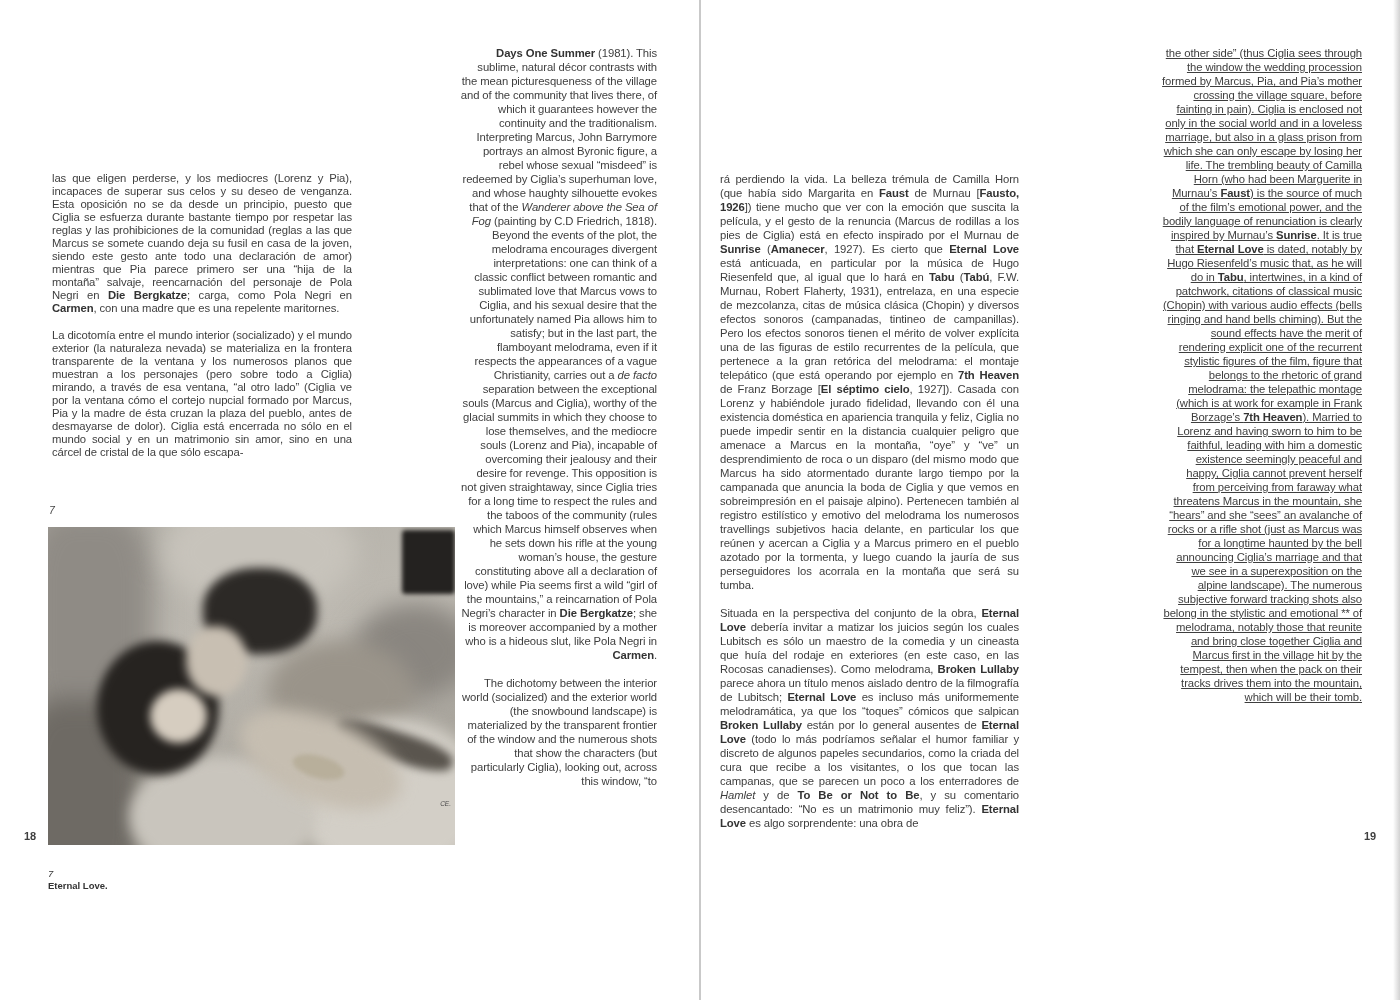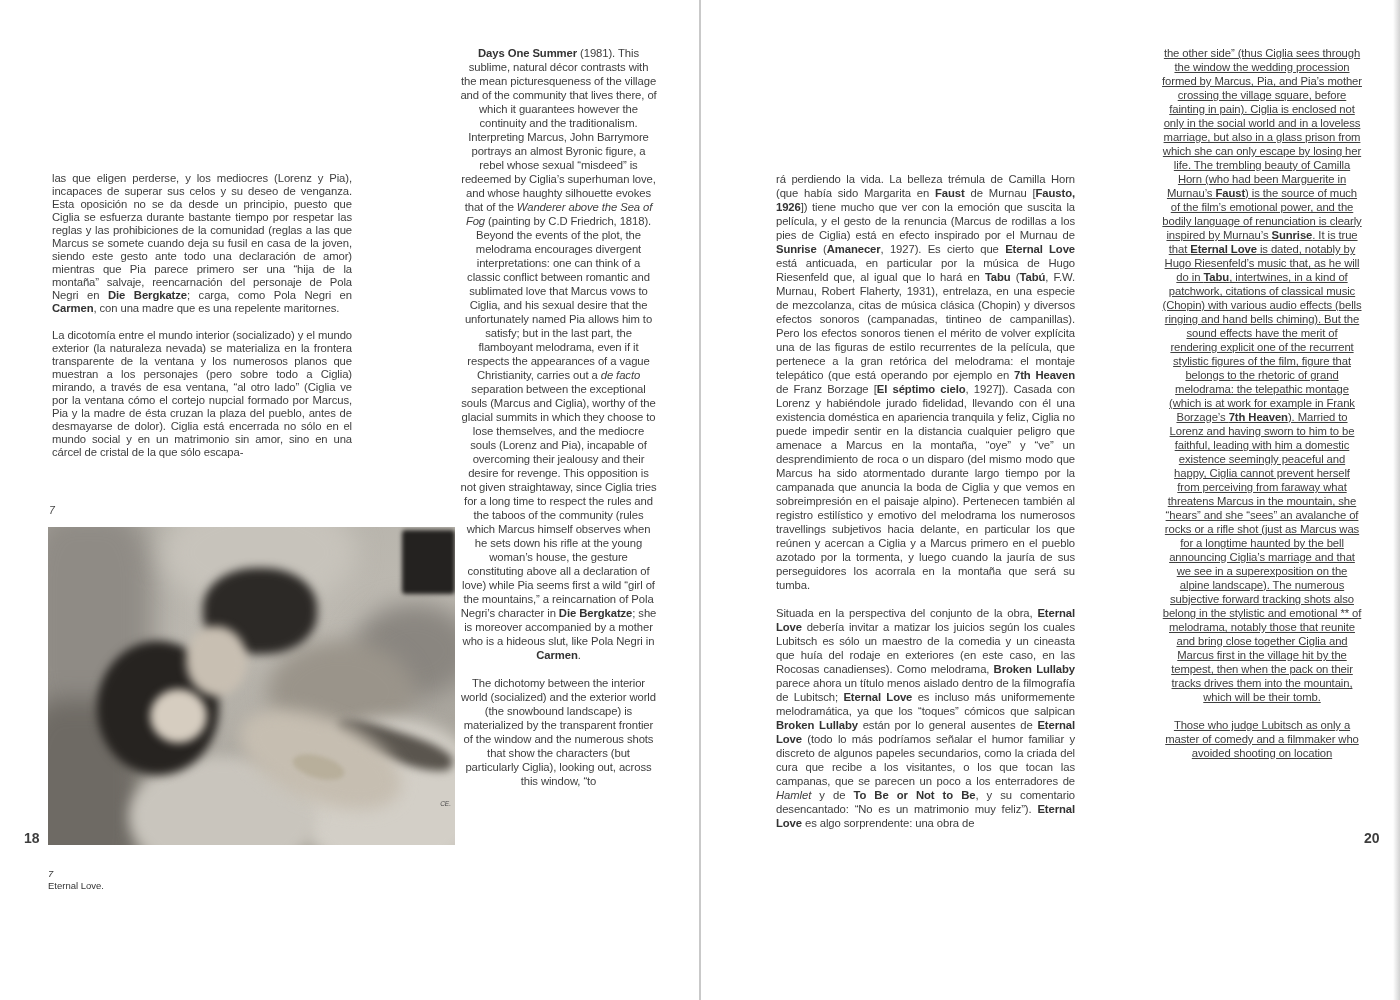--- a/index.html
+++ b/index.html
@@ -8,24 +8,24 @@
   .spread { position:relative; width:1400px; height:1000px; background:#ffffff; }
 
   .gutter-line { position:absolute; left:699px; top:0; width:2px; height:1000px;
                  background:#c9c9c9; }
   .edge-right { position:absolute; right:0; top:0; width:7px; height:1000px;
                 background:linear-gradient(90deg,#ffffff 0%,#d2d2d2 100%); }
 
   .col { position:absolute; color:#3e3e3e; font-size:11.3px; letter-spacing:-0.1px; }
   .col p.para { margin:0 0 14px 0; }
   .col-es { text-align:justify; line-height:14px; }
-  .col-en { text-align:center;  line-height:14px; }
+  .col-en { text-align:right;  line-height:14px; }
   #col1 { left:52px;  top:172px; width:300px; line-height:13px; }
   #col2 { left:460px; top:46px;  width:197px; }
-  #col3 { left:776px; top:172px; width:299px; }
+  #col3 { left:720px; top:172px; width:299px; }
   #col4 { left:1162px; top:46px; width:200px;text-decoration:underline; }
   .bold   { font-weight:bold; color:#333333; }
   .italic { font-style:italic; }
 
   .fig-marker { position:absolute; left:49px; top:504px; font-size:10.5px;
                 font-style:italic; color:#444444; }
 
   .photo { position:absolute; left:48px; top:527px; width:407px; height:318px;
            overflow:hidden;
            background:linear-gradient(165deg,#b5b2aa 0%,#bdb9b1 40%,#aaa69e 70%,#999589 100%); }
@@ -44,23 +44,23 @@
   .ph-woman-hair { left:12%; top:36%;  width:30%; height:42%; background:#262320; filter:blur(5px); }
   .ph-woman-face { left:25%; top:51%;  width:14%; height:17%; background:#d6cdc0; filter:blur(4px); }
   .ph-man-hair   { left:38%; top:13%;  width:28%; height:27%; background:#2c2926; filter:blur(5px); border-radius:46%; }
   .ph-man-face   { left:34%; top:31%;  width:15%; height:22%; background:#c8bfb2; filter:blur(5px); }
   .ph-watermark  { position:absolute; right:4px; bottom:38px; font-size:6.5px;
                    font-style:italic; color:#4a4a4a; border-radius:0; }
 
   .caption { position:absolute; left:48px; top:868px; font-size:9.5px;
              line-height:11.5px; color:#333333; }
   .caption .cap-num   { display:block; font-style:italic; }
-  .caption .cap-title { font-weight:normal; }
+  .caption .cap-title { font-weight:bold; }
 
-  .pagenum { position:absolute; font-size:14px; font-weight:bold; color:#3e3e3e; }
+  .pagenum { position:absolute; font-size:11px; font-weight:bold; color:#3e3e3e; }
   #pn-left  { left:24px;   top:830px; }
   #pn-right { left:1364px; top:830px; }
 </style>
 </head>
 <body>
 
 <div class="spread">
 
   <div class="gutter-line"></div>
   <div class="edge-right"></div>
@@ -101,19 +101,18 @@
       <p class="para"><span>The dichotomy between the interior world (socialized) and the exterior world (the snowbound landscape) is materialized by the transparent frontier of the window and the numerous shots that show the characters (but particularly Ciglia), looking out, across this window, “to</span></p>
     </div>
 
   <div id="col3" class="col col-es">
       <p class="para"><span>rá perdiendo la vida. La belleza trémula de Camilla Horn (que había sido Margarita en </span><span class="bold">Faust</span><span> de Murnau [</span><span class="bold">Fausto, 1926</span><span>]) tiene mucho que ver con la emoción que suscita la película, y el gesto de la renuncia (Marcus de rodillas a los pies de Ciglia) está en efecto inspirado por el Murnau de </span><span class="bold">Sunrise</span><span> (</span><span class="bold">Amanecer</span><span>, 1927). Es cierto que </span><span class="bold">Eternal Love</span><span> está anticuada, en particular por la música de Hugo Riesenfeld que, al igual que lo hará en </span><span class="bold">Tabu</span><span> (</span><span class="bold">Tabú</span><span>, F.W. Murnau, Robert Flaherty, 1931), entrelaza, en una especie de mezcolanza, citas de música clásica (Chopin) y diversos efectos sonoros (campanadas, tintineo de campanillas). Pero los efectos sonoros tienen el mérito de volver explícita una de las figuras de estilo recurrentes de la película, que pertenece a la gran retórica del melodrama: el montaje telepático (que está operando por ejemplo en </span><span class="bold">7th Heaven</span><span> de Franz Borzage [</span><span class="bold">El séptimo cielo</span><span>, 1927]). Casada con Lorenz y habiéndole jurado fidelidad, llevando con él una existencia doméstica en apariencia tranquila y feliz, Ciglia no puede impedir sentir en la distancia cualquier peligro que amenace a Marcus en la montaña, “oye” y “ve” un desprendimiento de roca o un disparo (del mismo modo que Marcus ha sido atormentado durante largo tiempo por la campanada que anuncia la boda de Ciglia y que vemos en sobreimpresión en el paisaje alpino). Pertenecen también al registro estilístico y emotivo del melodrama los numerosos travellings subjetivos hacia delante, en particular los que reúnen y acercan a Ciglia y a Marcus primero en el pueblo azotado por la tormenta, y luego cuando la jauría de sus perseguidores los acorrala en la montaña que será su tumba.</span></p>
       <p class="para"><span>Situada en la perspectiva del conjunto de la obra, </span><span class="bold">Eternal Love</span><span> debería invitar a matizar los juicios según los cuales Lubitsch es sólo un maestro de la comedia y un cineasta que huía del rodaje en exteriores (en este caso, en las Rocosas canadienses). Como melodrama, </span><span class="bold">Broken Lullaby</span><span> parece ahora un título menos aislado dentro de la filmografía de Lubitsch; </span><span class="bold">Eternal Love</span><span> es incluso más uniformemente melodramática, ya que los “toques” cómicos que salpican </span><span class="bold">Broken Lullaby</span><span> están por lo general ausentes de </span><span class="bold">Eternal Love</span><span> (todo lo más podríamos señalar el humor familiar y discreto de algunos papeles secundarios, como la criada del cura que recibe a los visitantes, o los que tocan las campanas, que se parecen un poco a los enterradores de </span><span class="italic">Hamlet</span><span> y de </span><span class="bold">To Be or Not to Be</span><span>, y su comentario desencantado: “No es un matrimonio muy feliz”). </span><span class="bold">Eternal Love</span><span> es algo sorprendente: una obra de</span></p>
     </div>
 
   <div id="col4" class="col col-en">
       <p class="para"><span>the other side” (thus Ciglia sees through the window the wedding procession formed by Marcus, Pia, and Pia’s mother crossing the village square, before fainting in pain). Ciglia is enclosed not only in the social world and in a loveless marriage, but also in a glass prison from which she can only escape by losing her life. The trembling beauty of Camilla Horn (who had been Marguerite in Murnau’s </span><span class="bold">Faust</span><span>) is the source of much of the film’s emotional power, and the bodily language of renunciation is clearly inspired by Murnau’s </span><span class="bold">Sunrise</span><span>. It is true that </span><span class="bold">Eternal Love</span><span> is dated, notably by Hugo Riesenfeld’s music that, as he will do in </span><span class="bold">Tabu</span><span>, intertwines, in a kind of patchwork, citations of classical music (Chopin) with various audio effects (bells ringing and hand bells chiming). But the sound effects have the merit of rendering explicit one of the recurrent stylistic figures of the film, figure that belongs to the rhetoric of grand melodrama: the telepathic montage (which is at work for example in Frank Borzage’s </span><span class="bold">7th Heaven</span><span>). Married to Lorenz and having sworn to him to be faithful, leading with him a domestic existence seemingly peaceful and happy, Ciglia cannot prevent herself from perceiving from faraway what threatens Marcus in the mountain, she “hears” and she “sees” an avalanche of rocks or a rifle shot (just as Marcus was for a longtime haunted by the bell announcing Ciglia’s marriage and that we see in a superexposition on the alpine landscape). The numerous subjective forward tracking shots also belong in the stylistic and emotional ** of melodrama, notably those that reunite and bring close together Ciglia and Marcus first in the village hit by the tempest, then when the pack on their tracks drives them into the mountain, which will be their tomb.</span></p>
-      <p class="para"><span>Those who judge Lubitsch as only a master of comedy and a filmmaker who avoided shooting on location</span></p>
     </div>
 
   <div id="pn-left" class="pagenum">18</div>
-  <div id="pn-right" class="pagenum">20</div>
+  <div id="pn-right" class="pagenum">19</div>
 
 </div>
 
 </body></html>

